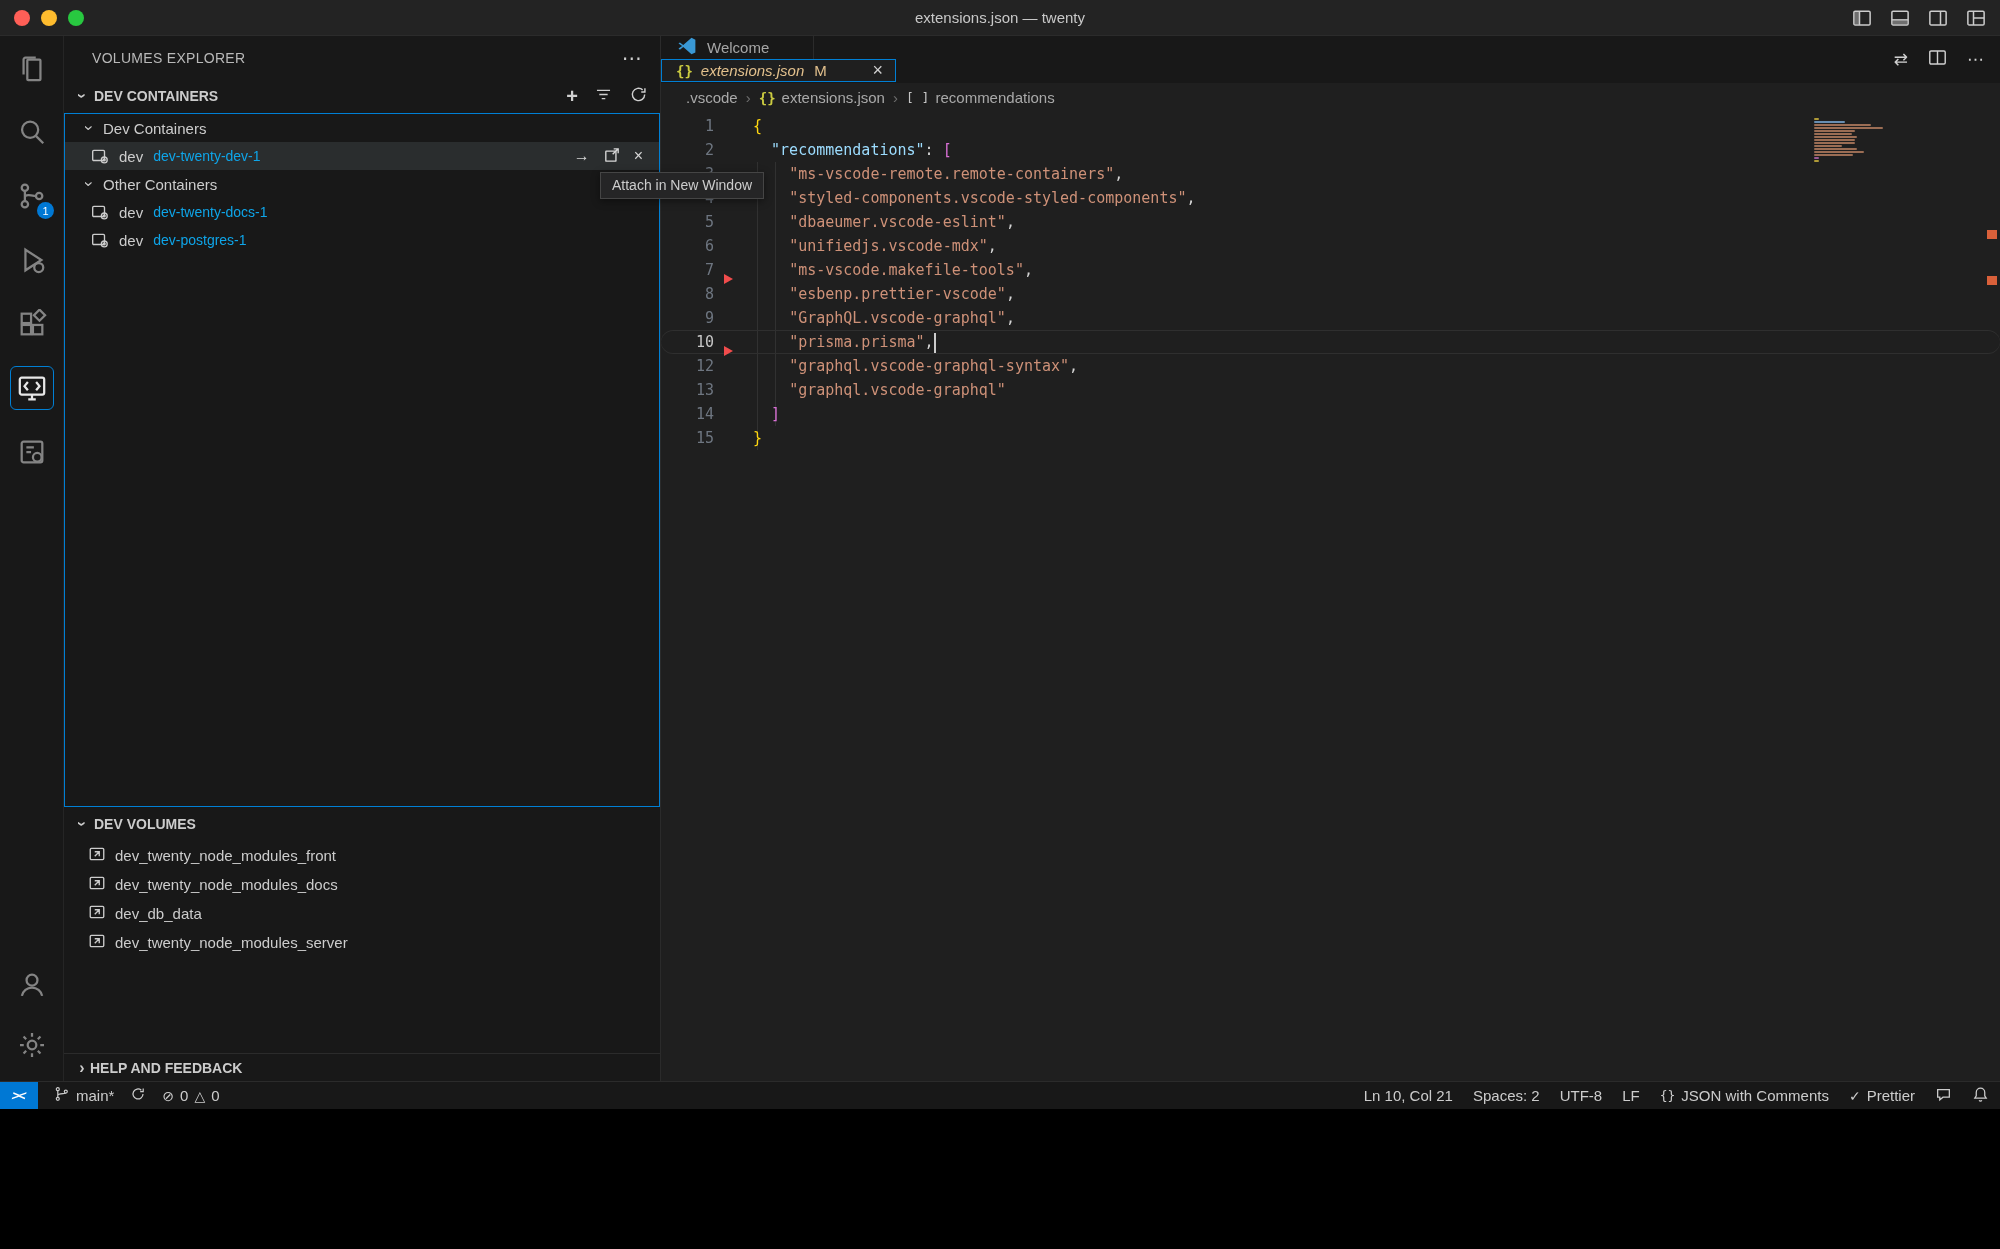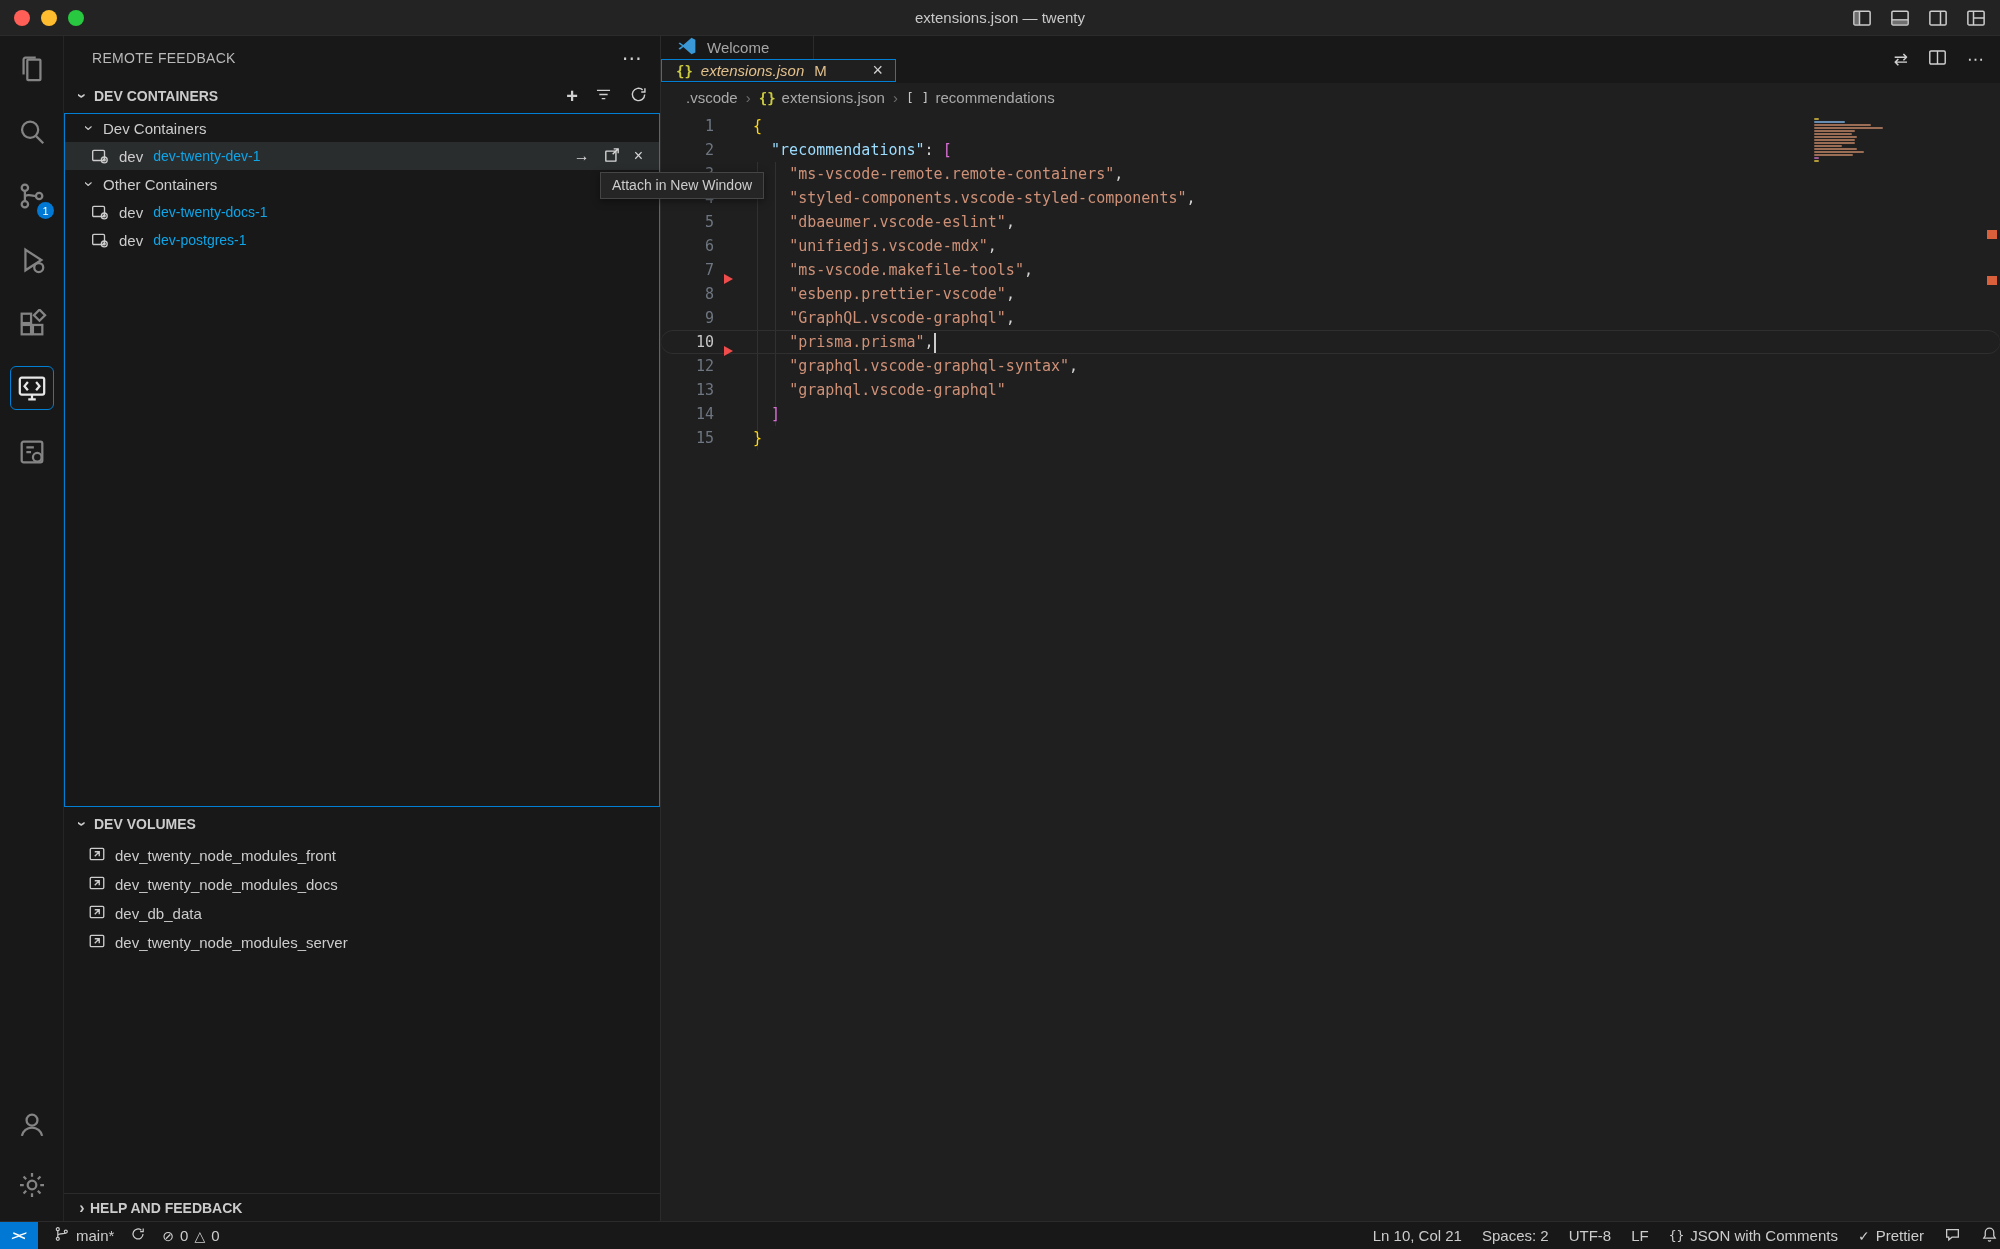--- a/index.html
+++ b/index.html
@@ -1,17 +1,17 @@
 <!DOCTYPE html>
 <html><head>
 <meta charset="utf-8">
 <style>
   *{margin:0;padding:0;box-sizing:border-box;}
   html,body{background:#000;}
-  .window{position:relative;width:2000px;height:1249px;background:#1f1f1f;overflow:hidden;
+  .window{position:relative;width:2000px;height:1109px;background:#1f1f1f;overflow:hidden;
           font-family:"Liberation Sans",sans-serif;color:#ccc;}
 
   
   .titlebar{position:absolute;top:0;left:0;right:0;height:36px;background:#232323;border-bottom:1px solid #2b2b2b;}
   .traffic{position:absolute;left:14px;top:10px;display:flex;gap:11px;}
   .tl{width:16px;height:16px;border-radius:50%;}
   .tl.red{background:#ff5f57;} .tl.yellow{background:#febc2e;} .tl.green{background:#28c840;}
   .win-title{position:absolute;left:0;right:0;top:0;height:36px;line-height:36px;text-align:center;font-size:15px;color:#c8c8c8;}
   .tb-actions{position:absolute;right:14px;top:0;height:36px;display:flex;align-items:center;gap:18px;}
   .tb-actions svg{display:block;}
@@ -90,21 +90,21 @@
   .cursor{display:inline-block;width:2px;height:20px;background:#cccccc;vertical-align:middle;}
   .minimap{position:absolute;top:6px;right:36px;width:150px;}
   .mm-bar{height:2px;margin-bottom:1px;border-radius:1px;opacity:.9;}
   .ruler-mark{position:absolute;right:3px;width:10px;height:9px;background:#d9603a;}
   .rm1{top:194px;} .rm2{top:240px;}
 
   
   .statusbar{position:absolute;bottom:0;left:0;right:0;height:28px;background:#181818;border-top:1px solid #2b2b2b;
              display:flex;align-items:center;font-size:15px;color:#cccccc;}
   .sb-left{display:flex;align-items:center;gap:16px;height:100%;}
-  .sb-right{margin-left:auto;display:flex;align-items:center;gap:20px;padding-right:2px;height:100%;}
+  .sb-right{margin-left:auto;display:flex;align-items:center;gap:20px;padding-right:11px;height:100%;}
   .sb-item{display:flex;align-items:center;gap:6px;}
   .remote-tile{width:38px;height:100%;background:#0078d4;color:#fff;display:flex;align-items:center;justify-content:center;
                font-weight:700;font-size:13px;}
   .remote-tile span{transform:skewX(-14deg);letter-spacing:-1px;}
   .mini{font-size:14px;}
   .mono{font-family:"DejaVu Sans Mono",monospace;font-size:13px;}
   svg{stroke:currentColor;fill:none;stroke-width:1.2;}
 </style>
 </head>
 <body>
@@ -228,21 +228,21 @@
                 <circle cx="8" cy="8" r="2.3"></circle>
                 <path d="M8 1.6v2M8 12.4v2M1.6 8h2M12.4 8h2M3.5 3.5l1.4 1.4M11.1 11.1l1.4 1.4M12.5 3.5l-1.4 1.4M4.9 11.1l-1.4 1.4"></path>
               </svg>
             </span>
         </div>
       </div>
     </div>
 
     <div class="sidebar">
       <div class="sidebar-header">
-        <span>REMOTE FEEDBACK</span>
+        <span>VOLUMES EXPLORER</span>
         <span class="more">⋯</span>
       </div>
 
       <div class="section-header">
         <span class="chev rot">›</span>
         <span class="lbl">DEV CONTAINERS</span>
         <span class="header-actions">
           <span class="plus">+</span>
           <span><svg width="19" height="19" viewBox="0 0 16 16">
                 <path d="M2.5 4.5h11M4.5 8h7M6.5 11.5h3"></path>

